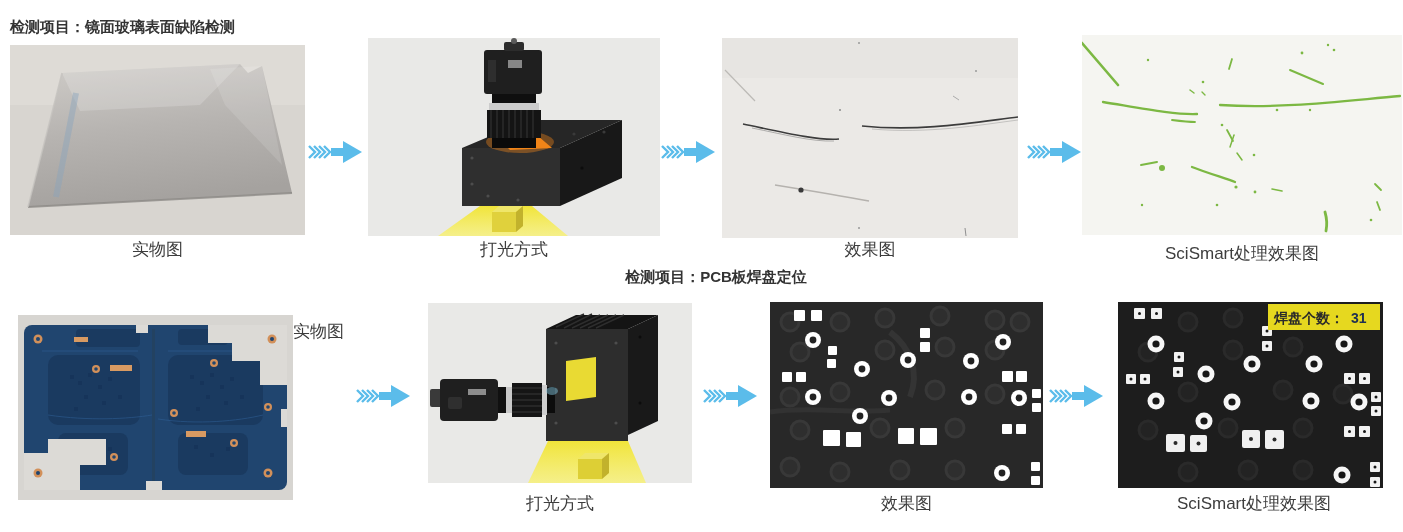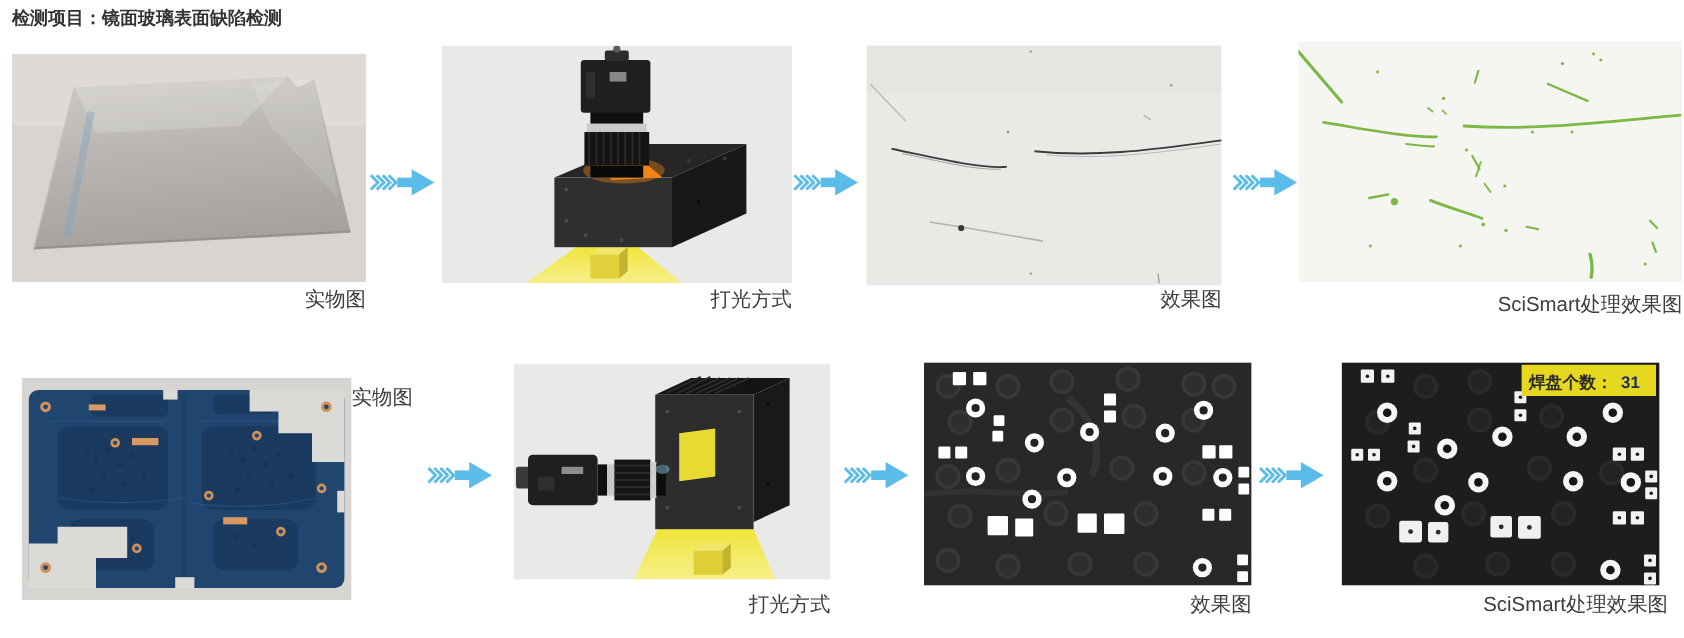--- a/index.html
+++ b/index.html
@@ -3,34 +3,34 @@
 <meta charset="utf-8">
 <style>
   html,body{margin:0;padding:0;background:#fff;}
   #stage{
     position:relative;width:1403px;height:532px;background:#ffffff;overflow:hidden;
     font-family:"Liberation Sans","DejaVu Sans",sans-serif;color:#3a3a3a;
   }
   .abs{position:absolute;}
   .sec-title{font-size:15px;font-weight:700;color:#333;white-space:nowrap;}
   .sec-title.center{text-align:center;}
-  .step-label{font-size:17px;color:#3d3d3d;text-align:right;white-space:nowrap;}
+  .step-label{font-size:17px;color:#3d3d3d;text-align:center;white-space:nowrap;}
   .fig{position:absolute;}
   .fig svg{display:block;width:100%;height:100%;}
   .arrow{position:absolute;width:56px;height:26px;}
   .arrow svg{display:block;width:100%;height:100%;}
   .arrow .chev{stroke:var(--arrow-blue,#5bbcea);fill:none;stroke-width:2.4;}
   .arrow .solid{fill:var(--arrow-blue,#5bbcea);}
 </style>
 </head>
 <body>
 
 <div id="stage">
 
-  <div class="abs sec-title" style="left:10px;top:6px;">检测项目：镜面玻璃表面缺陷检测</div>
+  <div class="abs sec-title" style="left:10px;top:18px;">检测项目：镜面玻璃表面缺陷检测</div>
 
   <div class="fig" style="left:10px;top:45px;width:295px;height:190px;">
     <svg viewBox="0 0 295 190">
       <defs>
         <linearGradient id="glassG" x1="0" y1="0" x2="0.2" y2="1">
           <stop offset="0" stop-color="#cfccc8"></stop>
             <stop offset="0.5" stop-color="#b7b4b1"></stop>
             <stop offset="1" stop-color="#a5a29f"></stop>
         </linearGradient>
       </defs>
@@ -182,20 +182,21 @@
           <circle cx="289" cy="185" r="1.3"></circle>
       </g>
     </svg>
   </div>
 
   <div class="abs step-label" style="left:10px;top:238px;width:295px;">实物图</div>
   <div class="abs step-label" style="left:368px;top:238px;width:292px;">打光方式</div>
   <div class="abs step-label" style="left:722px;top:238px;width:296px;">效果图</div>
   <div class="abs step-label" style="left:1082px;top:242px;width:320px;">SciSmart处理效果图</div>
 
+  <div class="abs sec-title center" style="left:466px;top:268px;width:500px;">检测项目：PCB板焊盘定位</div>
 
   <div class="fig" style="left:18px;top:315px;width:275px;height:185px;">
     <svg viewBox="0 0 275 185">
       <rect width="275" height="185" fill="#d7d5d1"></rect>
       <rect x="6" y="10" width="263" height="165" rx="8" fill="var(--pcb-blue,#20456f)"></rect>
       <g fill="#1a3a60">
         <rect x="30" y="40" width="92" height="70" rx="10"></rect>
         <rect x="150" y="40" width="95" height="70" rx="10"></rect>
         <rect x="40" y="118" width="70" height="42" rx="8"></rect>
         <rect x="160" y="118" width="70" height="42" rx="8"></rect>

